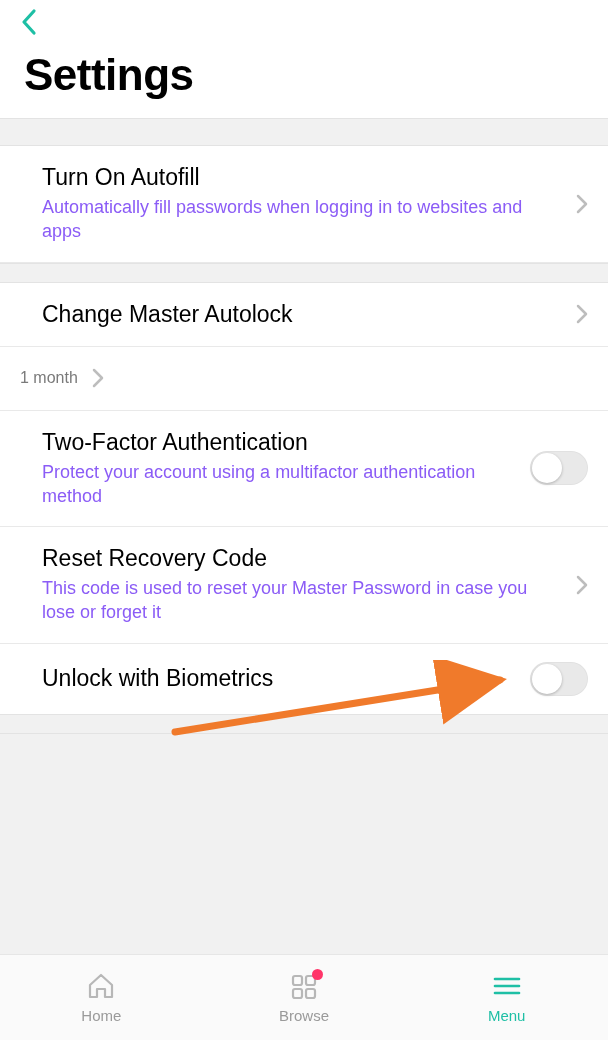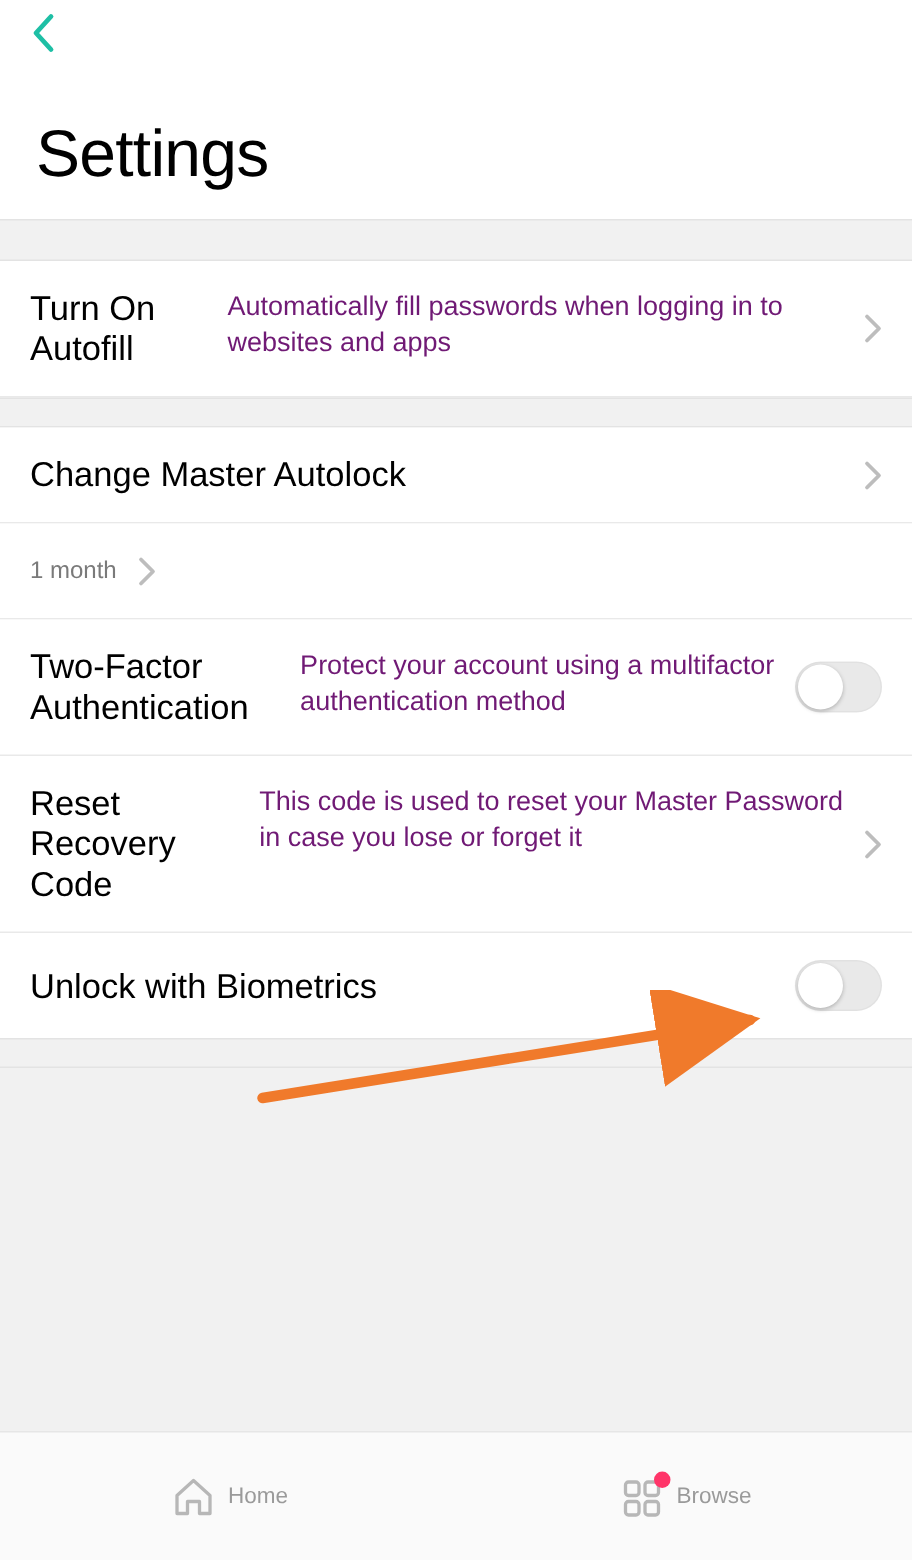--- a/index.html
+++ b/index.html
@@ -3,40 +3,40 @@
 <meta charset="utf-8">
 <style>
   * { box-sizing: border-box; margin: 0; padding: 0; }
   html, body { width: 608px; height: 1040px; font-family: -apple-system, BlinkMacSystemFont, "Segoe UI", Helvetica, Arial, sans-serif; background: #fff; color: #000; overflow: hidden; }
   .screen { position: relative; width: 608px; height: 1040px; background: #fff; }
 
   .top-bar { height: 44px; display: flex; align-items: center; padding: 0 18px; }
   .back-chevron { width: 22px; height: 28px; display: flex; align-items: center; justify-content: center; cursor: pointer; }
 
   .title-row { padding: 6px 24px 18px 24px; }
-  .page-title { font-size: 44px; font-weight: 400; letter-spacing: -0.5px; margin-top: 28px; }
+  .page-title { font-size: 44px; font-weight: 700; letter-spacing: -0.5px; }
 
   .section-gap { background: #f1f1f1; height: 28px; border-top: 1px solid #e3e3e3; border-bottom: 1px solid #e3e3e3; }
   .section-gap.small { height: 20px; }
 
   .row { display: flex; align-items: center; padding: 18px 20px 18px 20px; background: #fff; border-bottom: 1px solid #e9e9e9; cursor: pointer; min-height: 64px; }
   .row.last { border-bottom: none; }
-  .row-text { flex: 1; display: flex; flex-direction: row; gap: 4px; }
+  .row-text { flex: 1; display: flex; flex-direction: column; gap: 4px; margin-left: 22px; }
   .row-title { font-size: 23px; font-weight: 400; color: #000; }
-  .row-sub { font-size: 18px; color: #701a75; line-height: 1.35; max-width: 500px; }
+  .row-sub { font-size: 18px; color: #8b5cf6; line-height: 1.35; max-width: 500px; }
   .row-value { font-size: 16px; color: #7a7a7a; margin-right: 14px; white-space: nowrap; }
 
   .chevron-right { width: 12px; height: 20px; flex-shrink: 0; display: flex; align-items: center; }
   .chevron-right svg { display: block; }
 
   .toggle { width: 58px; height: 34px; background: #e9e9e9; border-radius: 17px; position: relative; flex-shrink: 0; box-shadow: inset 0 0 0 1px rgba(0,0,0,0.03); }
   .toggle .knob { position: absolute; top: 2px; left: 2px; width: 30px; height: 30px; background: #fff; border-radius: 50%; box-shadow: 0 1px 3px rgba(0,0,0,0.25); }
 
   .tabbar { position: absolute; left: 0; right: 0; bottom: 0; height: 86px; border-top: 1px solid #e6e6e6; background: #fafafa; display: flex; }
-  .tab { flex: 1; display: flex; flex-direction: row; align-items: center; justify-content: center; gap: 6px; cursor: pointer; }
+  .tab { flex: 1; display: flex; flex-direction: column; align-items: center; justify-content: center; gap: 6px; cursor: pointer; }
   .tab-label { font-size: 15px; color: #9a9a9a; }
   .tab.active .tab-label { color: #1ebfa5; font-weight: 500; }
   .icon-slot { width: 34px; height: 30px; display: flex; align-items: center; justify-content: center; position: relative; }
   .badge-dot { position: absolute; top: -2px; right: -2px; width: 11px; height: 11px; background: #ff3569; border-radius: 50%; }
 
   .content-area { position: absolute; top: 0; left: 0; right: 0; bottom: 86px; overflow: hidden; background: #f1f1f1; }
   .white-scroll { background: #fff; }
 
   
   .arrow-overlay { position: absolute; pointer-events: none; }
@@ -158,15 +158,25 @@
         <svg width="30" height="28" viewBox="0 0 30 28">
           <rect x="4" y="4" width="9" height="9" rx="2" fill="none" stroke="#b7b7b7" stroke-width="2.2"></rect>
           <rect x="17" y="4" width="9" height="9" rx="2" fill="none" stroke="#b7b7b7" stroke-width="2.2"></rect>
           <rect x="4" y="17" width="9" height="9" rx="2" fill="none" stroke="#b7b7b7" stroke-width="2.2"></rect>
           <rect x="17" y="17" width="9" height="9" rx="2" fill="none" stroke="#b7b7b7" stroke-width="2.2"></rect>
         </svg>
         <div class="badge-dot"></div>
       </div>
       <div class="tab-label">Browse</div>
     </div>
+    <div class="tab active">
+      <div class="icon-slot">
+        <svg width="30" height="24" viewBox="0 0 30 24">
+          <line x1="3" y1="5" x2="27" y2="5" stroke="#1ebfa5" stroke-width="2.6" stroke-linecap="round"></line>
+          <line x1="3" y1="12" x2="27" y2="12" stroke="#1ebfa5" stroke-width="2.6" stroke-linecap="round"></line>
+          <line x1="3" y1="19" x2="27" y2="19" stroke="#1ebfa5" stroke-width="2.6" stroke-linecap="round"></line>
+        </svg>
+      </div>
+      <div class="tab-label">Menu</div>
+    </div>
   </div>
 
 </div>
 
 </body></html>

